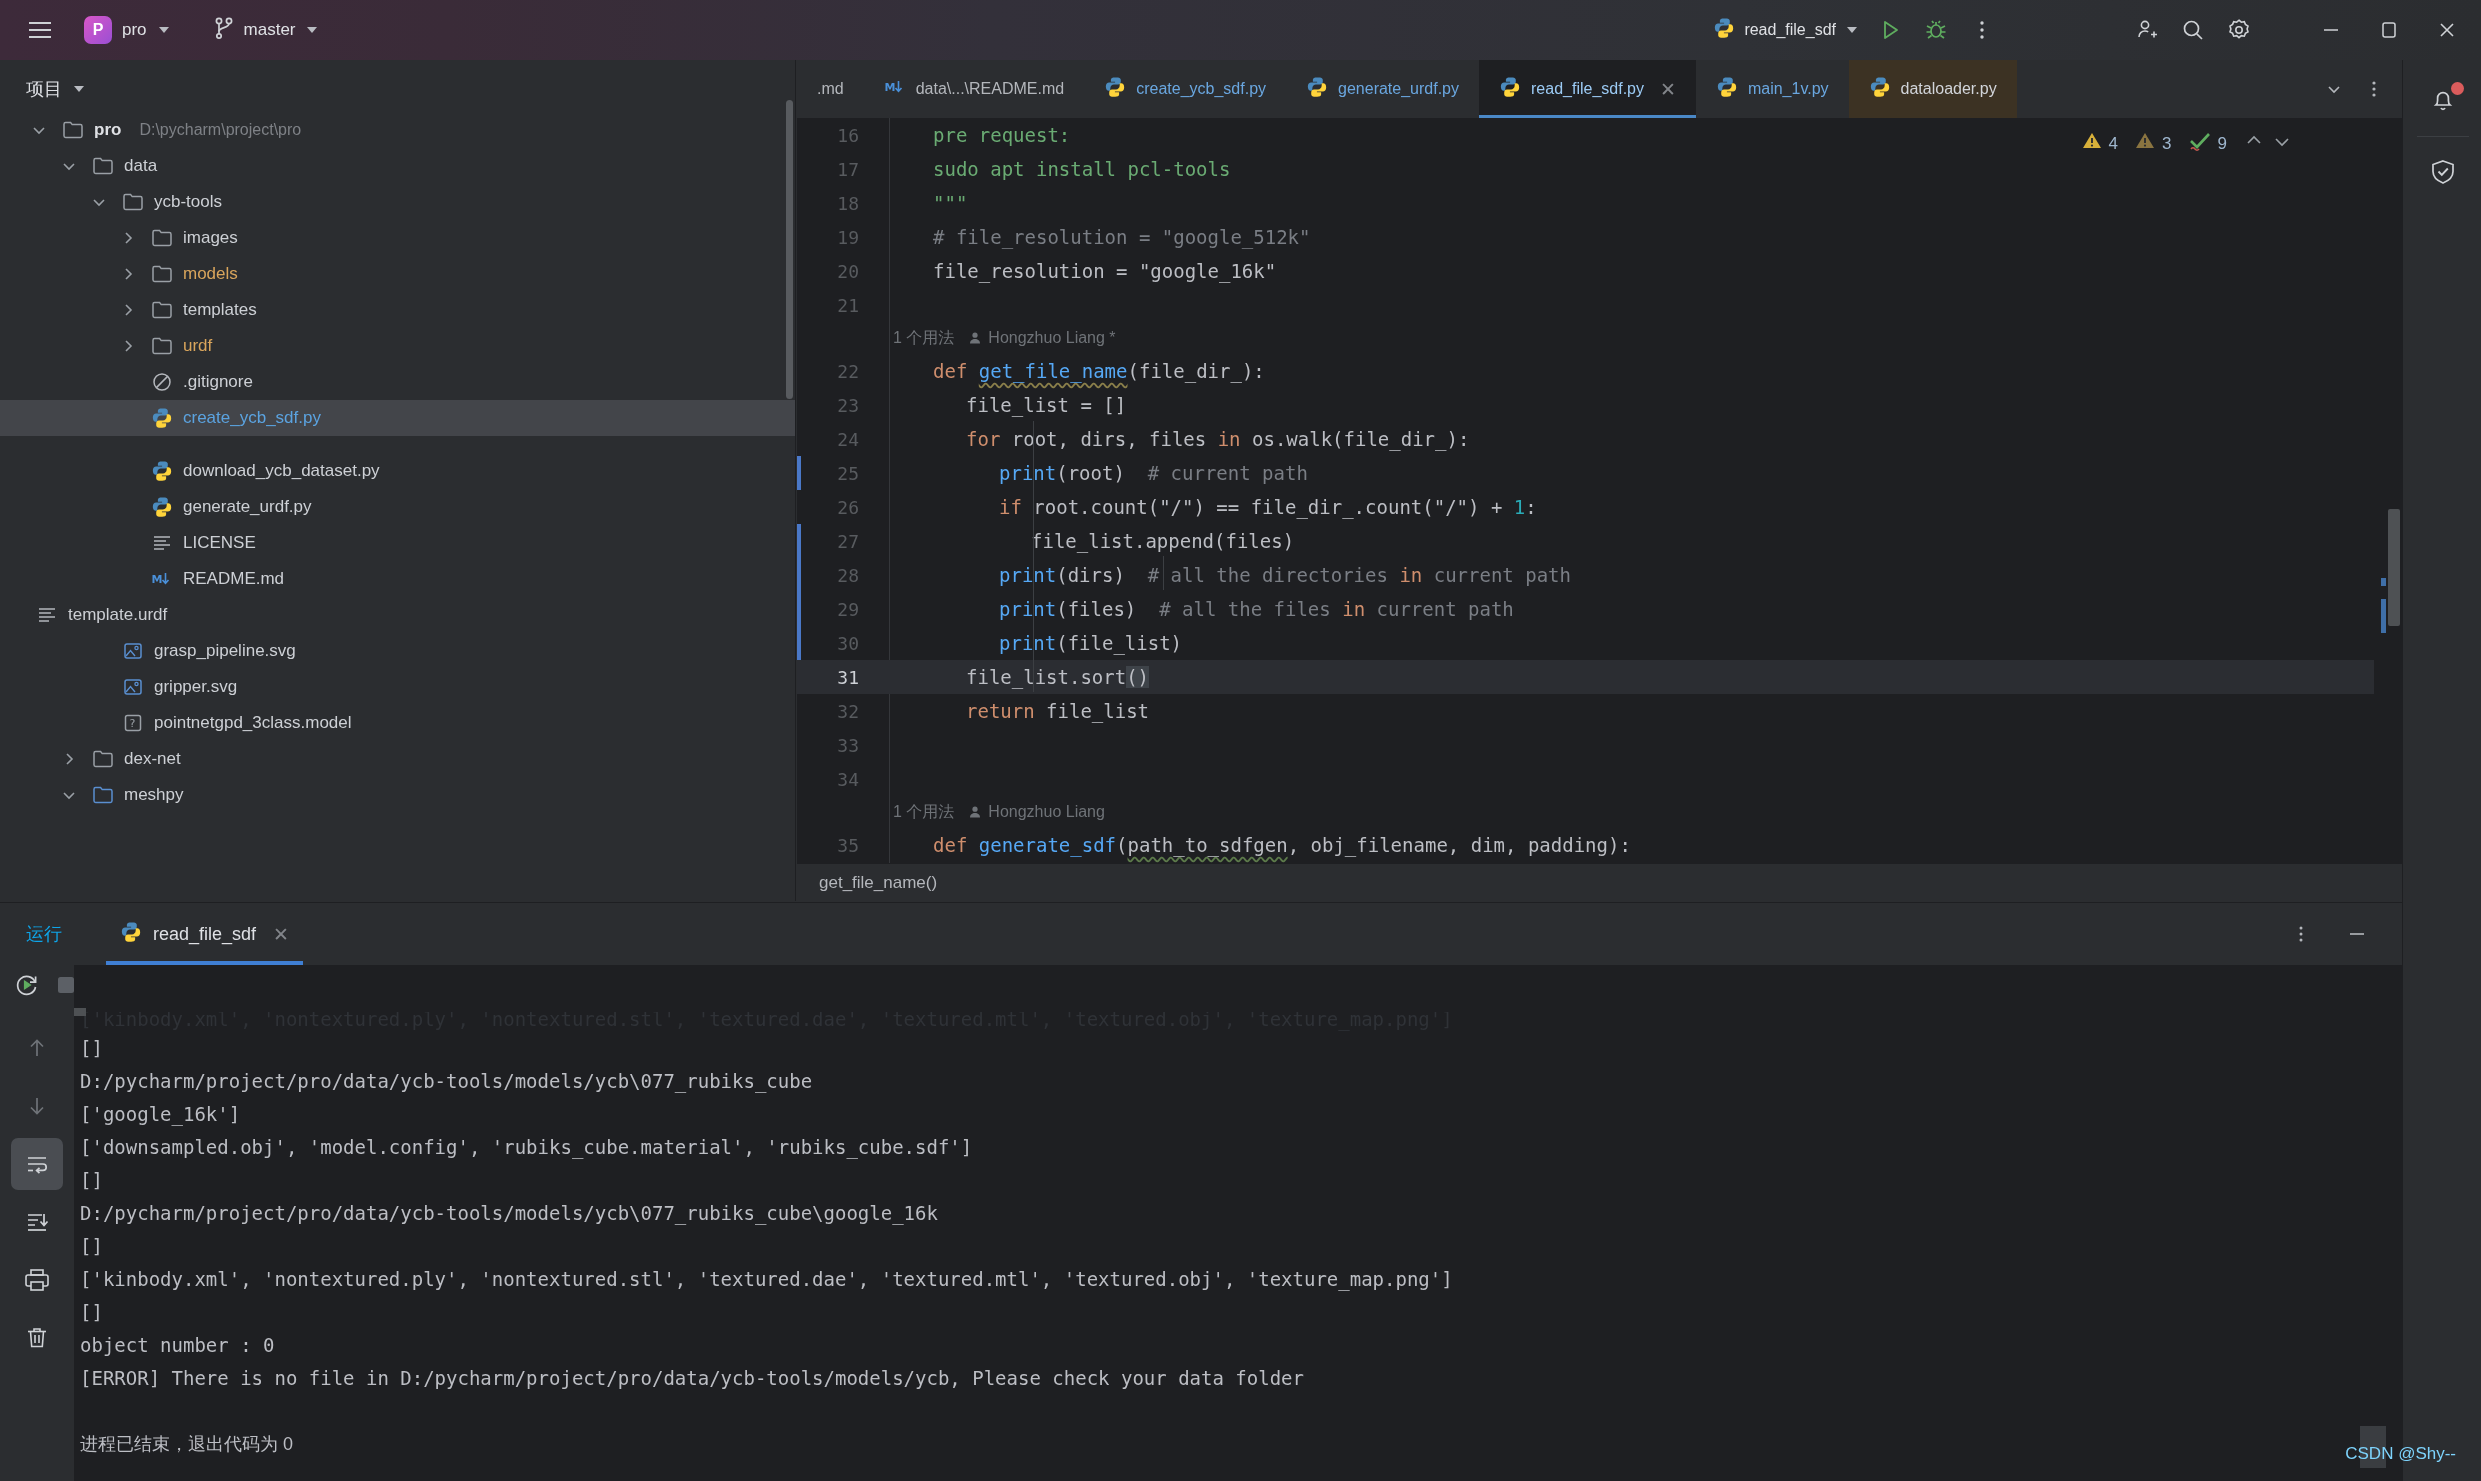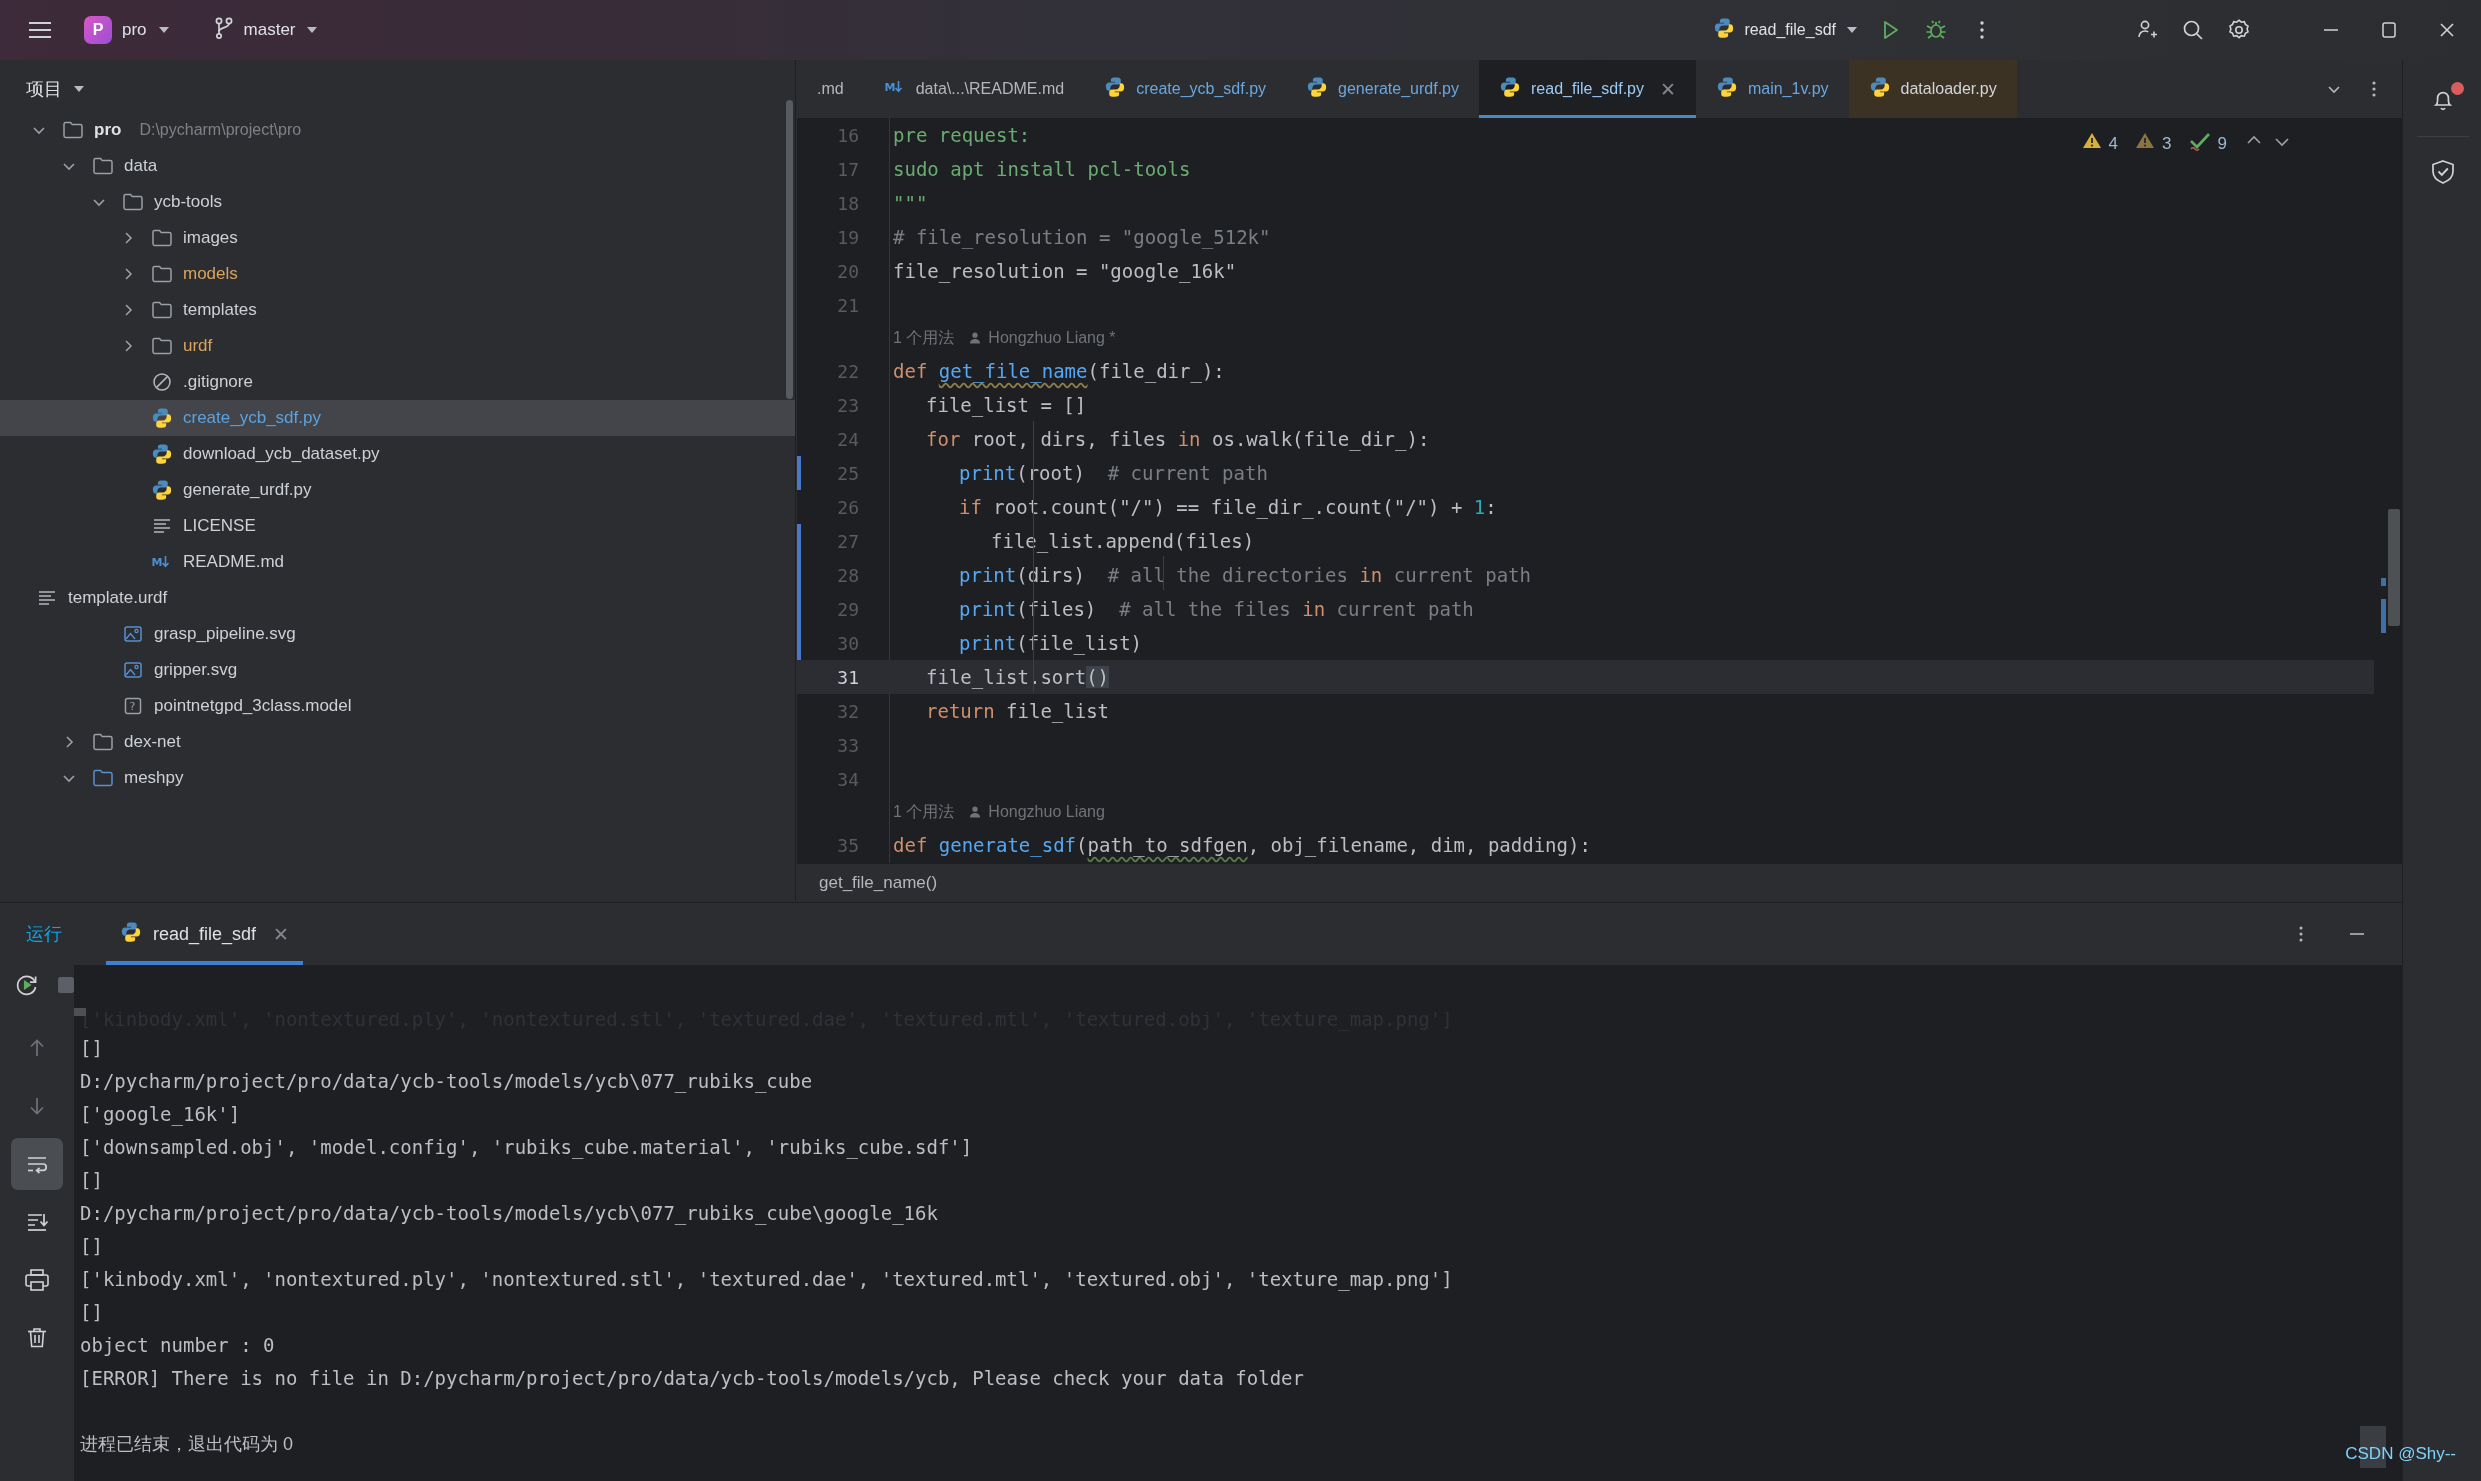--- a/index.html
+++ b/index.html
@@ -87,21 +87,21 @@
   #code{
     position:absolute; top:58px; left:0; right:0; bottom:0; background:#1e1f22;
     overflow:hidden;
   }
   #inspect-widget{
     position:absolute; right:109px; top:12px; display:flex;align-items:center;gap:6px;
     font-size:17px; color:#9aa0a6; z-index:6;
   }
   #inspect-widget .num{ color:#9fb7cf; margin-right:10px; }
   .codelines{ position:absolute; left:0; top:0; right:0; }
-  .ln{ height:34px; display:flex; align-items:center; position:relative;}
+  .ln{ height:34px; display:flex; align-items:center; position:relative;gap:40px;}
   .ln .num{
     width:76px; text-align:right; padding-right:14px; flex:0 0 76px;
     font-family:"DejaVu Sans Mono", monospace; font-size:18px; color:#585b5f;
   }
   .ln .num.cur{ color:#cdd0d5; }
   .ln .txt{
     font-family:"DejaVu Sans Mono", monospace; font-size:19px; white-space:pre; color:#bcbec4;
     padding-left:20px;
   }
   .ln.hl{ background:#26282e; }
@@ -403,21 +403,21 @@
             <svg width="18" height="18" viewBox="0 0 18 18"></svg>
           </span>
           <span class="nico">
             <svg width="22" height="22" viewBox="0 0 24 24">
               <path d="M11.9 1.5c-2.6 0-4.4.6-4.4 2.6v2.2h4.6v.8H5.6c-2 0-3.6 1.3-3.6 4.4s1.3 4.5 3.3 4.5h1.6v-2.6c0-2.2 1.9-4 4-4h4.4c1.7 0 3-1.4 3-3.1V4.1c0-1.7-1.4-2.4-3.1-2.6h-3.3z" fill="#4b8bbe"></path>
               <path d="M12.1 22.5c2.6 0 4.4-.6 4.4-2.6v-2.2h-4.6v-.8h6.5c2 0 3.6-1.3 3.6-4.4s-1.3-4.5-3.3-4.5h-1.6v2.6c0 2.2-1.9 4-4 4H8.7c-1.7 0-3 1.4-3 3.1v2.2c0 1.7 1.4 2.4 3.1 2.6h3.3z" fill="#ffd43b"></path>
             </svg>
           </span>
           <span class="nlabel blue">create_ycb_sdf.py</span>
         </div>
-        <div class="node" style="padding-left: 115px;">
+        <div class="node" style="padding-left: 115px; margin-top: 17px;">
           <span class="arrow">
             <svg width="18" height="18" viewBox="0 0 18 18"></svg>
           </span>
           <span class="nico">
             <svg width="22" height="22" viewBox="0 0 24 24">
               <path d="M11.9 1.5c-2.6 0-4.4.6-4.4 2.6v2.2h4.6v.8H5.6c-2 0-3.6 1.3-3.6 4.4s1.3 4.5 3.3 4.5h1.6v-2.6c0-2.2 1.9-4 4-4h4.4c1.7 0 3-1.4 3-3.1V4.1c0-1.7-1.4-2.4-3.1-2.6h-3.3z" fill="#4b8bbe"></path>
               <path d="M12.1 22.5c2.6 0 4.4-.6 4.4-2.6v-2.2h-4.6v-.8h6.5c2 0 3.6-1.3 3.6-4.4s-1.3-4.5-3.3-4.5h-1.6v2.6c0 2.2-1.9 4-4 4H8.7c-1.7 0-3 1.4-3 3.1v2.2c0 1.7 1.4 2.4 3.1 2.6h3.3z" fill="#ffd43b"></path>
             </svg>
           </span>
           <span class="nlabel">download_ycb_dataset.py</span>

